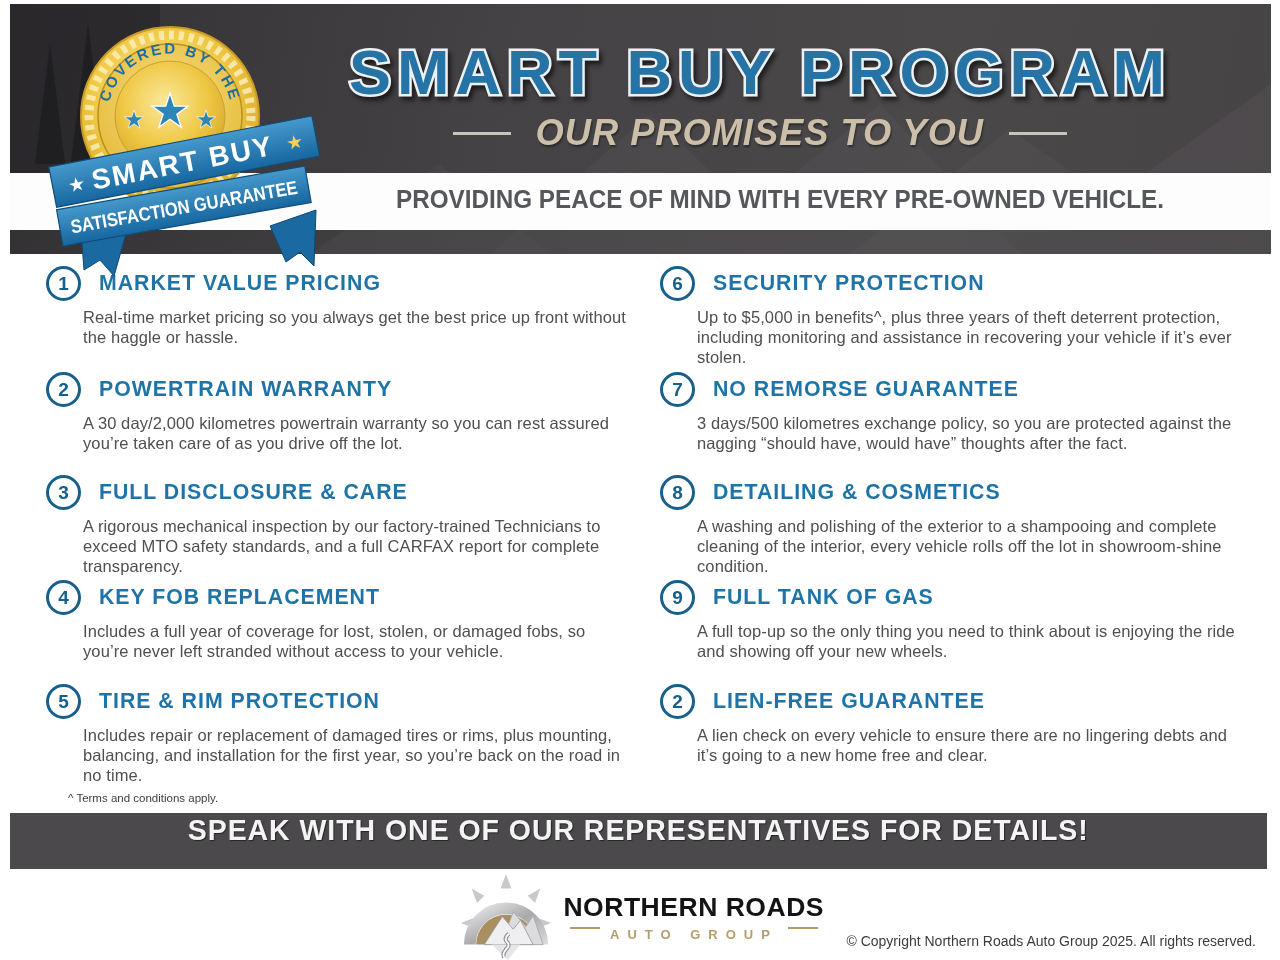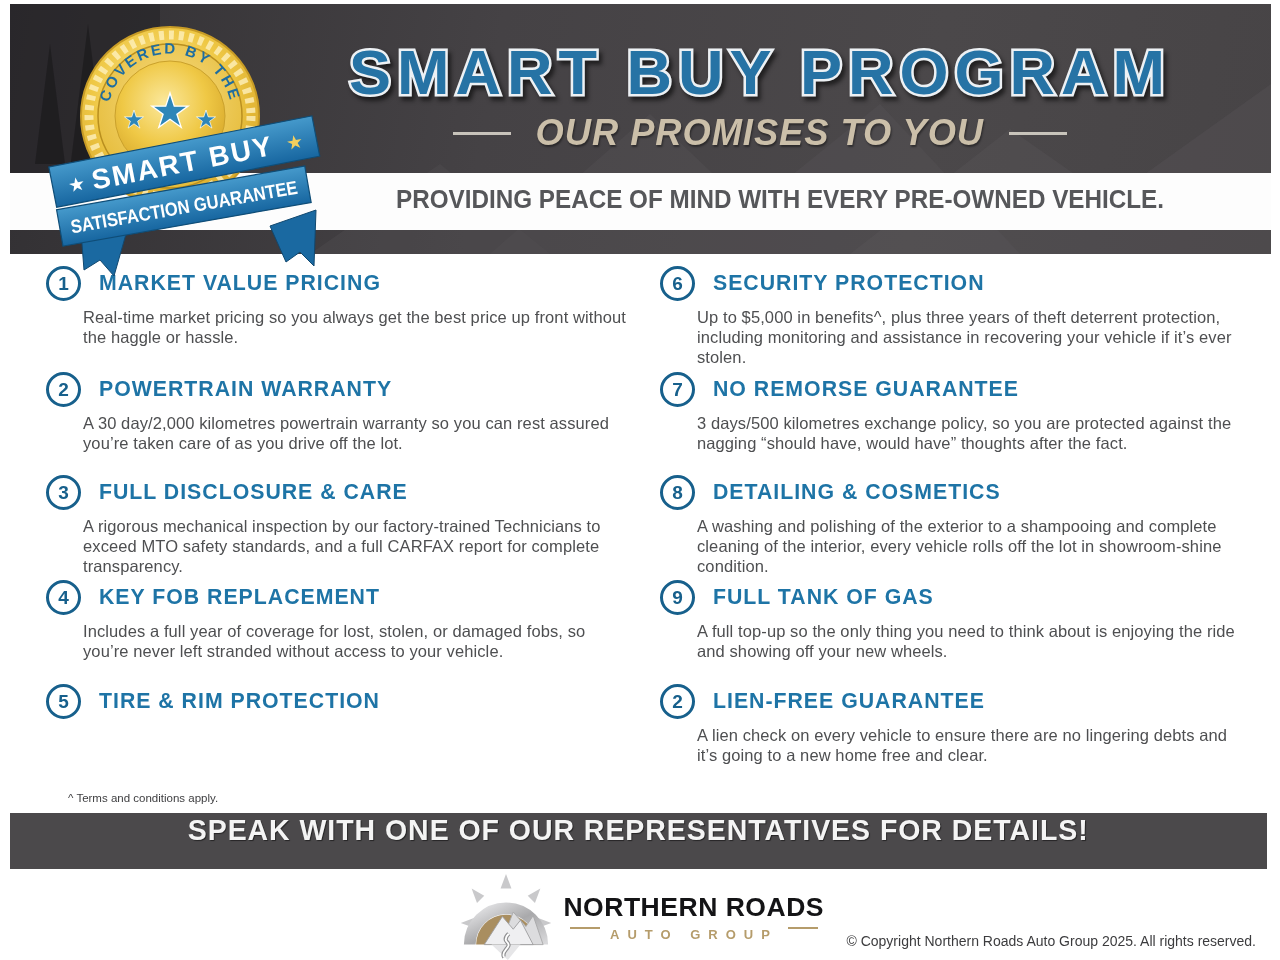--- a/index.html
+++ b/index.html
@@ -208,20 +208,21 @@
         <span class="p-num">4</span>
       <span class="p-title">KEY FOB REPLACEMENT</span>
       </div>
     <p class="p-desc">Includes a full year of coverage for lost, stolen, or damaged fobs, so you’re never left stranded without access to your vehicle.</p>
   </div>
   <div class="promise col-left" style="top:684px">
     <div class="p-head">
         <span class="p-num">5</span>
       <span class="p-title">TIRE &amp; RIM PROTECTION</span>
       </div>
+    <p class="p-desc">Includes repair or replacement of damaged tires or rims, plus mounting, balancing, and installation for the first year, so you’re back on the road in no time.</p>
   </div>
 
   <div class="promise col-right" style="top:266px">
     <div class="p-head">
         <span class="p-num">6</span>
       <span class="p-title">SECURITY PROTECTION</span>
       </div>
     <p class="p-desc">Up to $5,000 in benefits^, plus three years of theft deterrent protection, including monitoring and assistance in recovering your vehicle if it’s ever stolen.</p>
   </div>
   <div class="promise col-right" style="top:372px">

